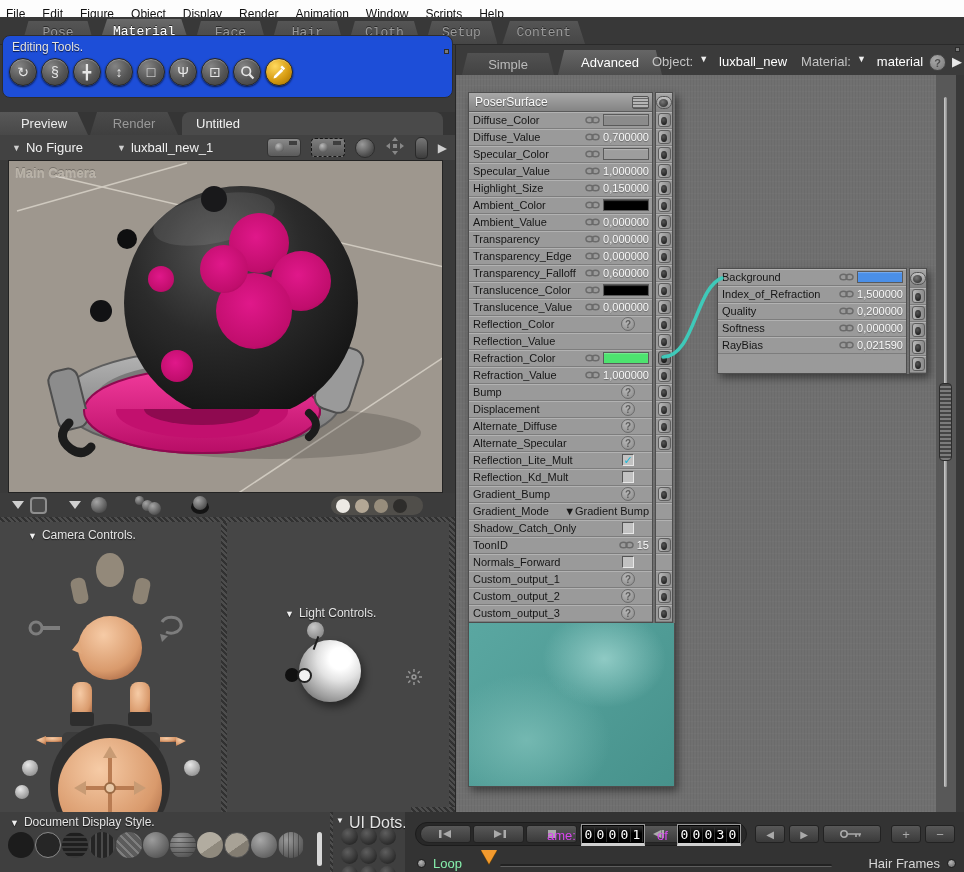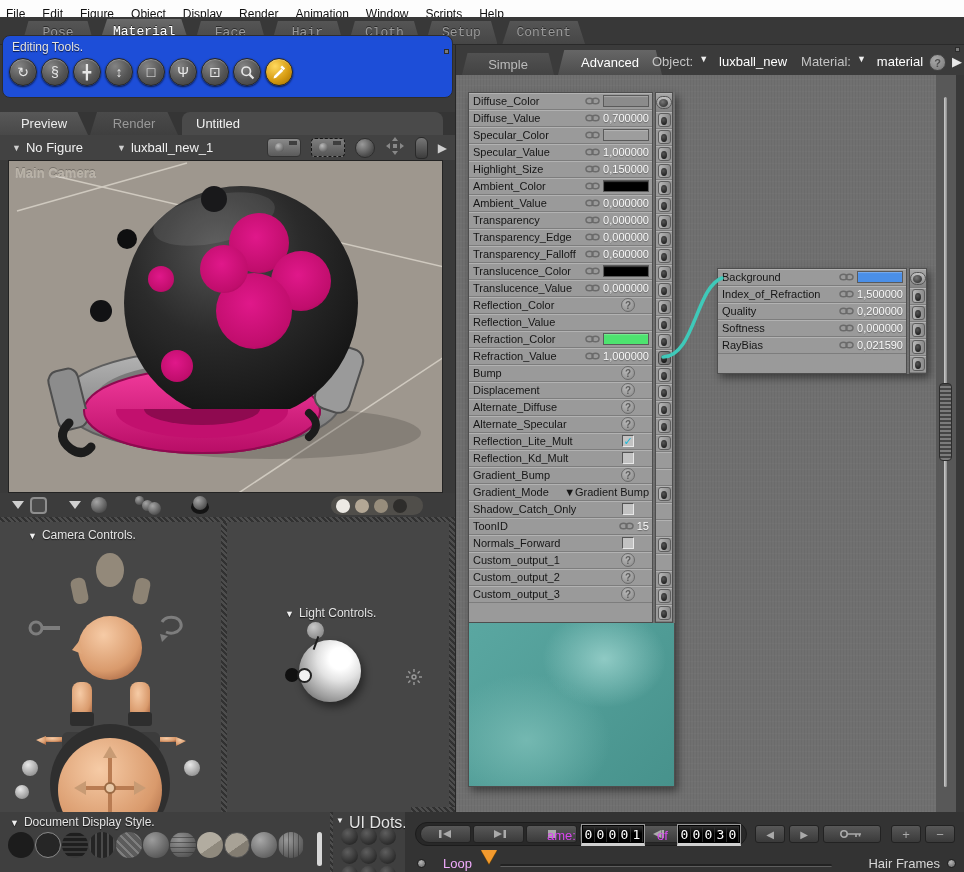--- a/index.html
+++ b/index.html
@@ -117,22 +117,22 @@
   .counter{position:absolute;top:12px;display:flex;background:#000;border:1px solid #999;
     border-bottom:3px solid #cfcfcf;padding:1px;cursor:text;}
   .digit{width:12px;height:16px;display:flex;align-items:center;justify-content:center;
     background:linear-gradient(#333,#000 45%);color:#fff;font-family:"DejaVu Sans Mono",monospace;
     font-size:13px;border-right:1px solid #2e2e2e;}
   .sbtn{position:absolute;top:13px;height:18px;background:linear-gradient(#585858,#3a3a3a);
     border:1px solid #222;border-radius:3px;color:#aaa;font-size:10px;display:flex;
     align-items:center;justify-content:center;cursor:pointer;}
   .anidot{width:9px;height:9px;border-radius:50%;border:1px solid #1e1e1e;
     background:radial-gradient(circle at 38% 30%,#b8b8b8,#5e5e5e);}
-  #loop-wrap{position:absolute;left:12px;top:44px;display:flex;align-items:center;gap:17px;
-    color:#f0abfc;font-size:13px;}
+  #loop-wrap{position:absolute;left:12px;top:44px;display:flex;align-items:center;gap:7px;
+    color:#86efac;font-size:13px;}
   #skip-wrap{position:absolute;right:8px;top:44px;display:flex;align-items:center;gap:7px;
     color:#d6d6d6;font-size:13px;}
   #groove{position:absolute;left:95px;top:52px;width:332px;height:3px;background:#222;
     border-bottom:1px solid #5e5e5e;border-radius:2px;}
   #marker{position:absolute;left:76px;top:38px;width:0;height:0;border-left:8px solid transparent;
     border-right:8px solid transparent;border-top:14px solid #f29a2e;
     filter:drop-shadow(0 1px 0 #7a4a00);cursor:grab;}
   
   #mat-header{position:absolute;left:455px;top:45px;width:509px;height:30px;background:#3b3b3b;
     border-left:1px solid #272727;}
@@ -560,20 +560,24 @@
     <span id="help-badge">?</span>
     <span id="mat-next">▶</span>
   </div>
   <div class="corner-sq abs" style="right:4px;top:2px;"></div>
 </div>
 
 <div id="graph">
   <div class="node" id="poser-node" style="left:12px;top:17px;width:207px;">
     <div class="node-flex">
       <div class="node-main">
+        <div class="node-header">
+          <span class="node-title">PoserSurface</span>
+          <span class="menu-btn"></span>
+        </div>
         <div class="node-rows">
             <div class="row">
               <span class="rlabel">Diffuse_Color</span>
               <div class="rval">
                 <span class="chain">
                   <svg width="15" height="8" viewBox="0 0 15 8">
                     <ellipse cx="4.5" cy="4" rx="3.5" ry="2.8" fill="none" stroke="#6a6a6a" stroke-width="1.5"></ellipse>
                     <ellipse cx="10.5" cy="4" rx="3.5" ry="2.8" fill="none" stroke="#6a6a6a" stroke-width="1.5"></ellipse>
                   </svg>
                 </span>

